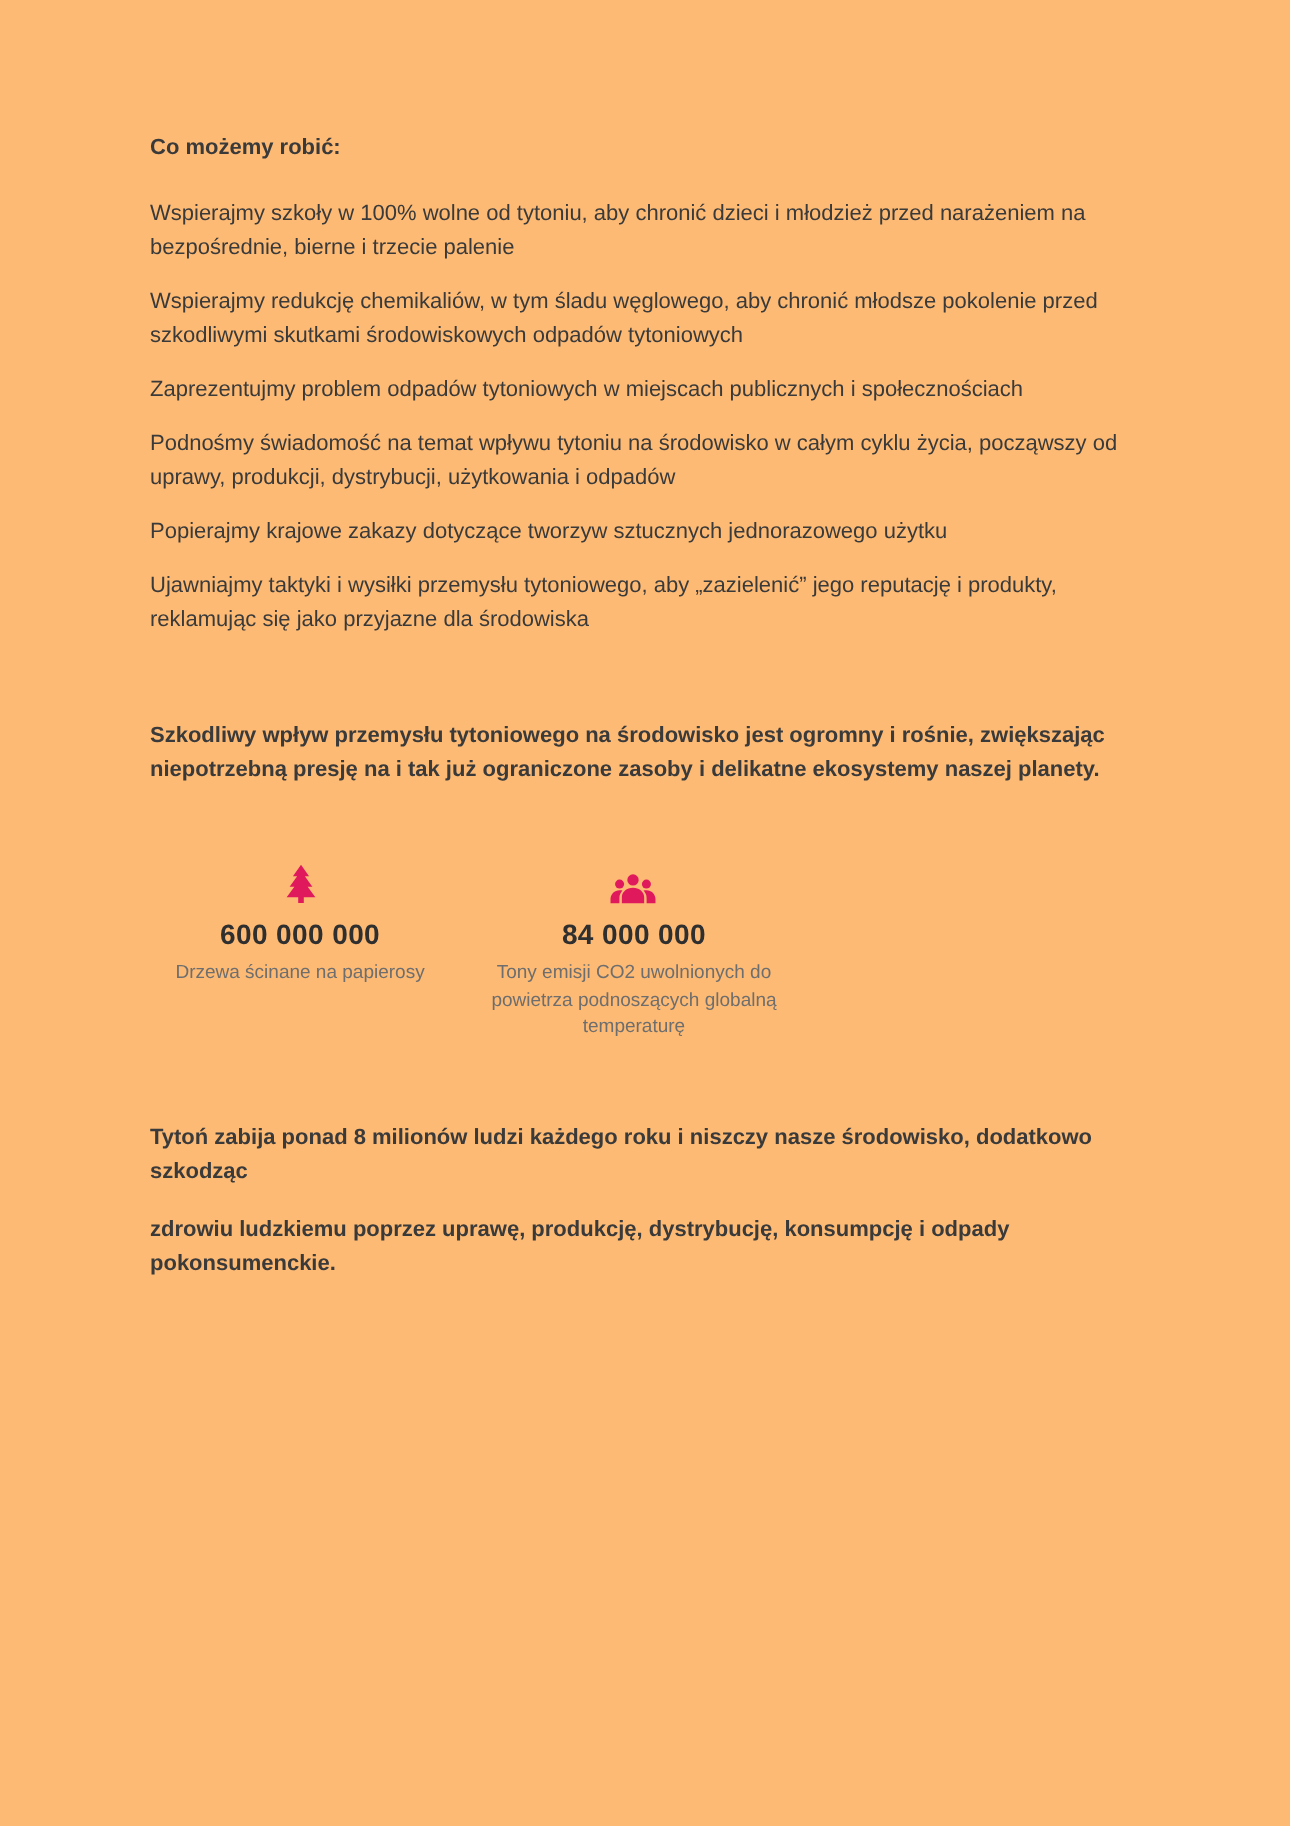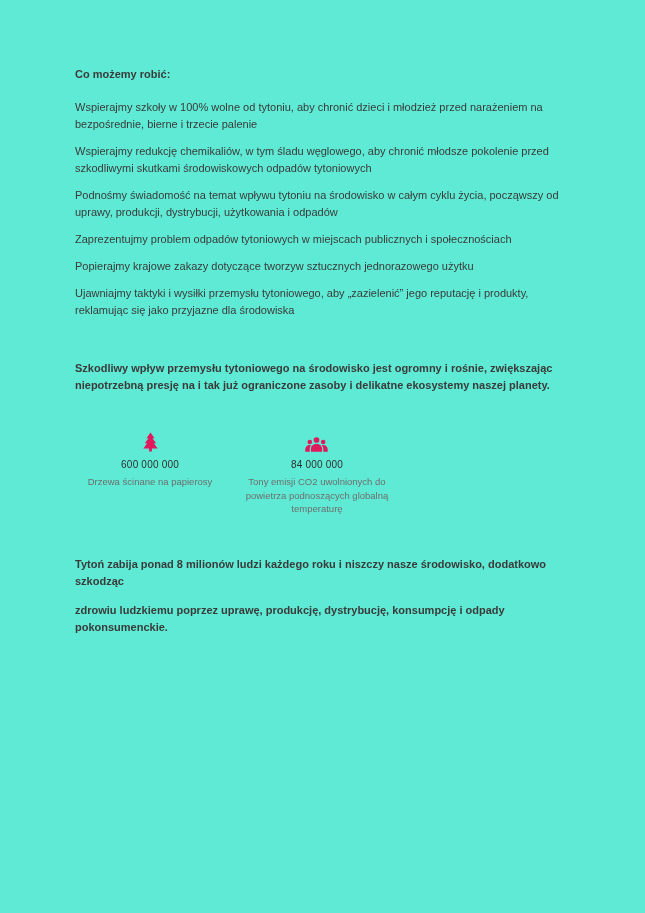--- a/index.html
+++ b/index.html
@@ -11,21 +11,21 @@
   *{box-sizing:border-box;margin:0;padding:0;}
   html,body{background:#ffffff;}
   body{
     font-family:"Liberation Sans","DejaVu Sans",sans-serif;
     color:var(--text);
   }
   .page{
     position:relative;
     width:645px;
     height:913px;
-    background:#5eead4;
+    background:#fdba74;
     margin:0 auto;
     overflow:hidden;
   }
   .content{
     position:absolute;
     left:75px;
     top:66px;
     width:484px;
   }
   .para{
@@ -59,22 +59,22 @@
   .stat-icon{
     height:22px;
     display:flex;
     align-items:flex-end;
     justify-content:center;
     color:var(--accent);
   }
   .stat-icon svg{display:block;}
   .stat-value{
     margin-top:6px;
-    font-size:10px;
-    font-weight:normal;
+    font-size:14px;
+    font-weight:bold;
     color:var(--value);
     letter-spacing:0.2px;
   }
   .stat-label{
     margin-top:5px;
     font-size:9.5px;
     line-height:13.5px;
     color:var(--muted);
   }
   .closing-1{
@@ -91,22 +91,22 @@
 </head>
 <body>
 
 <div class="page">
   <div class="content">
 
     <p class="para heading">Co możemy robić:</p>
 
     <p class="para">Wspierajmy szkoły w 100% wolne od tytoniu, aby chronić dzieci i młodzież przed narażeniem na bezpośrednie, bierne i trzecie palenie</p>
     <p class="para">Wspierajmy redukcję chemikaliów, w tym śladu węglowego, aby chronić młodsze pokolenie przed szkodliwymi skutkami środowiskowych odpadów tytoniowych</p>
+    <p class="para">Zaprezentujmy problem odpadów tytoniowych w miejscach publicznych i społecznościach</p>
     <p class="para">Podnośmy świadomość na temat wpływu tytoniu na środowisko w całym cyklu życia, począwszy od uprawy, produkcji, dystrybucji, użytkowania i odpadów</p>
-    <p class="para">Zaprezentujmy problem odpadów tytoniowych w miejscach publicznych i społecznościach</p>
     <p class="para">Popierajmy krajowe zakazy dotyczące tworzyw sztucznych jednorazowego użytku</p>
     <p class="para last-action">Ujawniajmy taktyki i wysiłki przemysłu tytoniowego, aby „zazielenić” jego reputację i produkty, reklamując się jako przyjazne dla środowiska</p>
 
     <p class="para emphasis">Szkodliwy wpływ przemysłu tytoniowego na środowisko jest ogromny i rośnie, zwiększając niepotrzebną presję na i tak już ograniczone zasoby i delikatne ekosystemy naszej planety.</p>
 
     <div class="stats-row">
 
       <div class="stat stat-1">
         <div class="stat-icon">
           <svg width="21" height="22" viewBox="0 0 24 24" fill="currentColor" aria-hidden="true">

